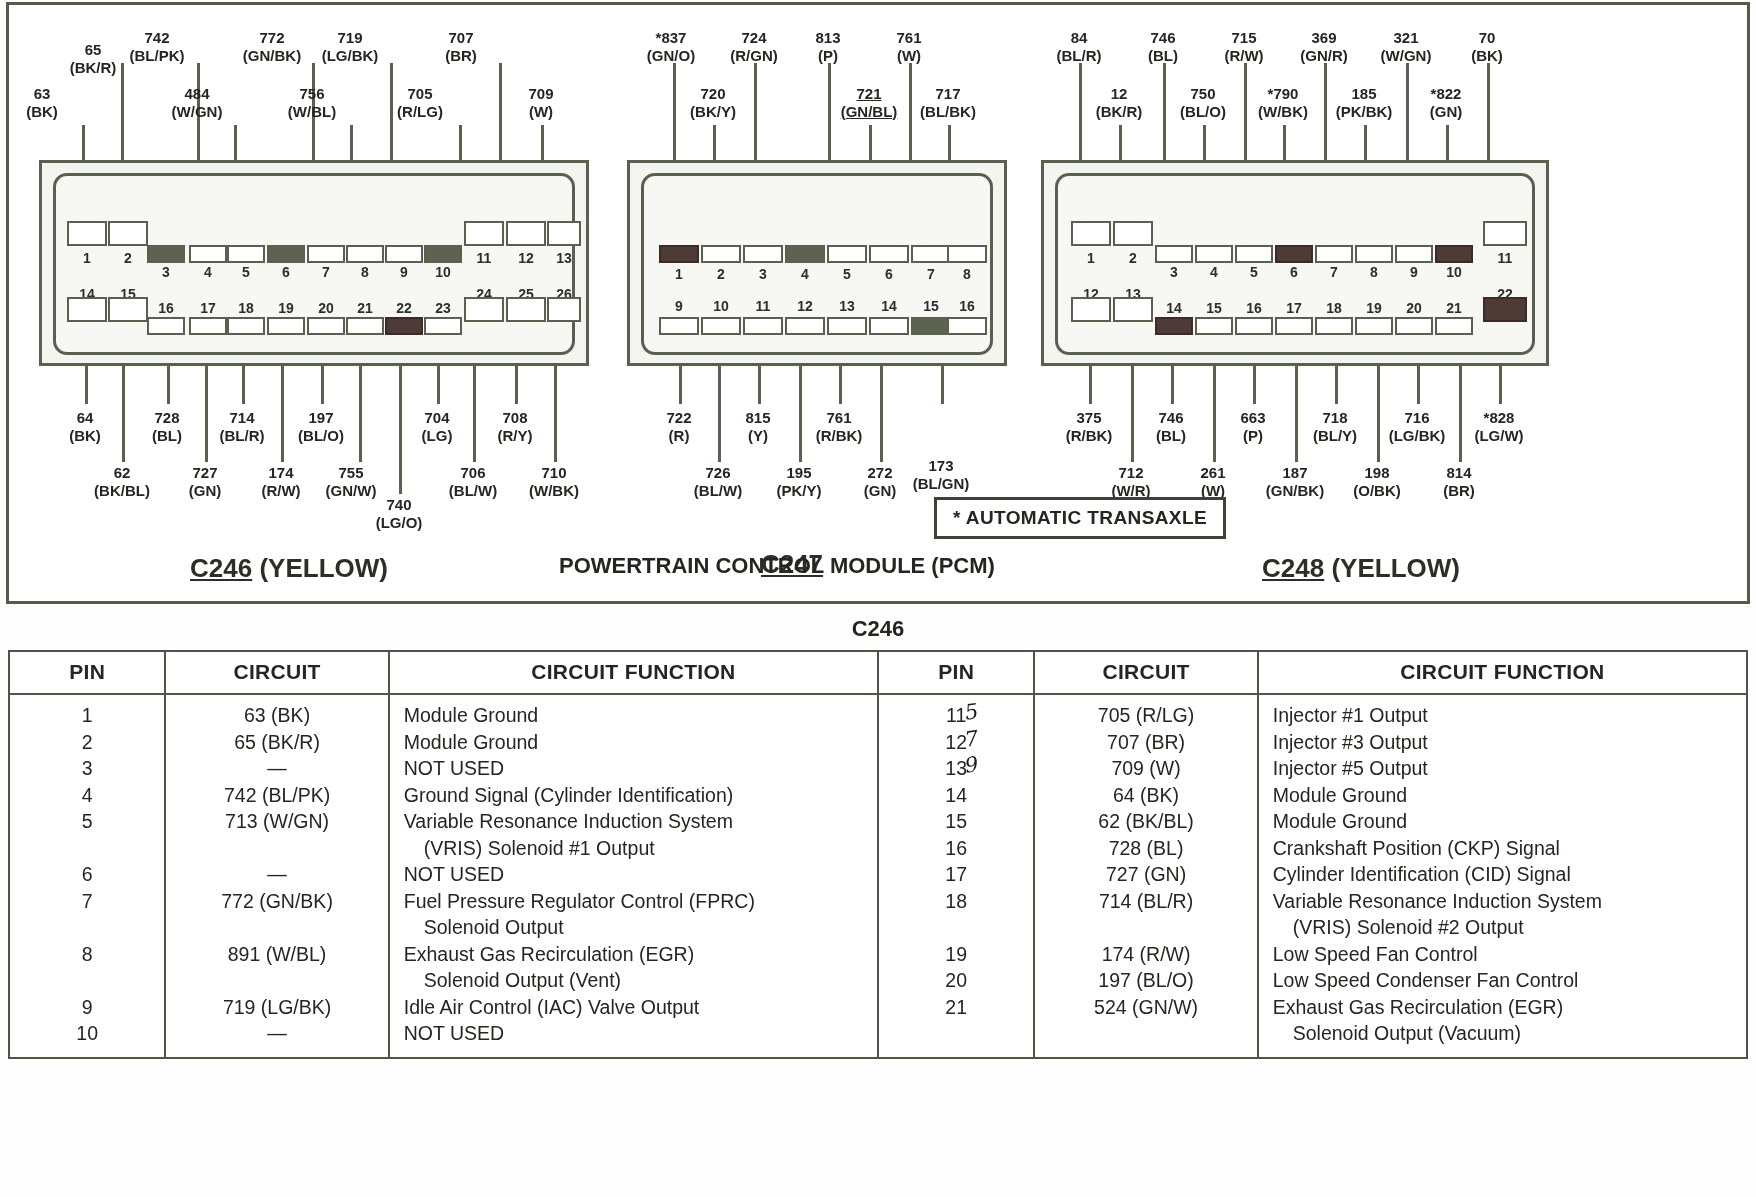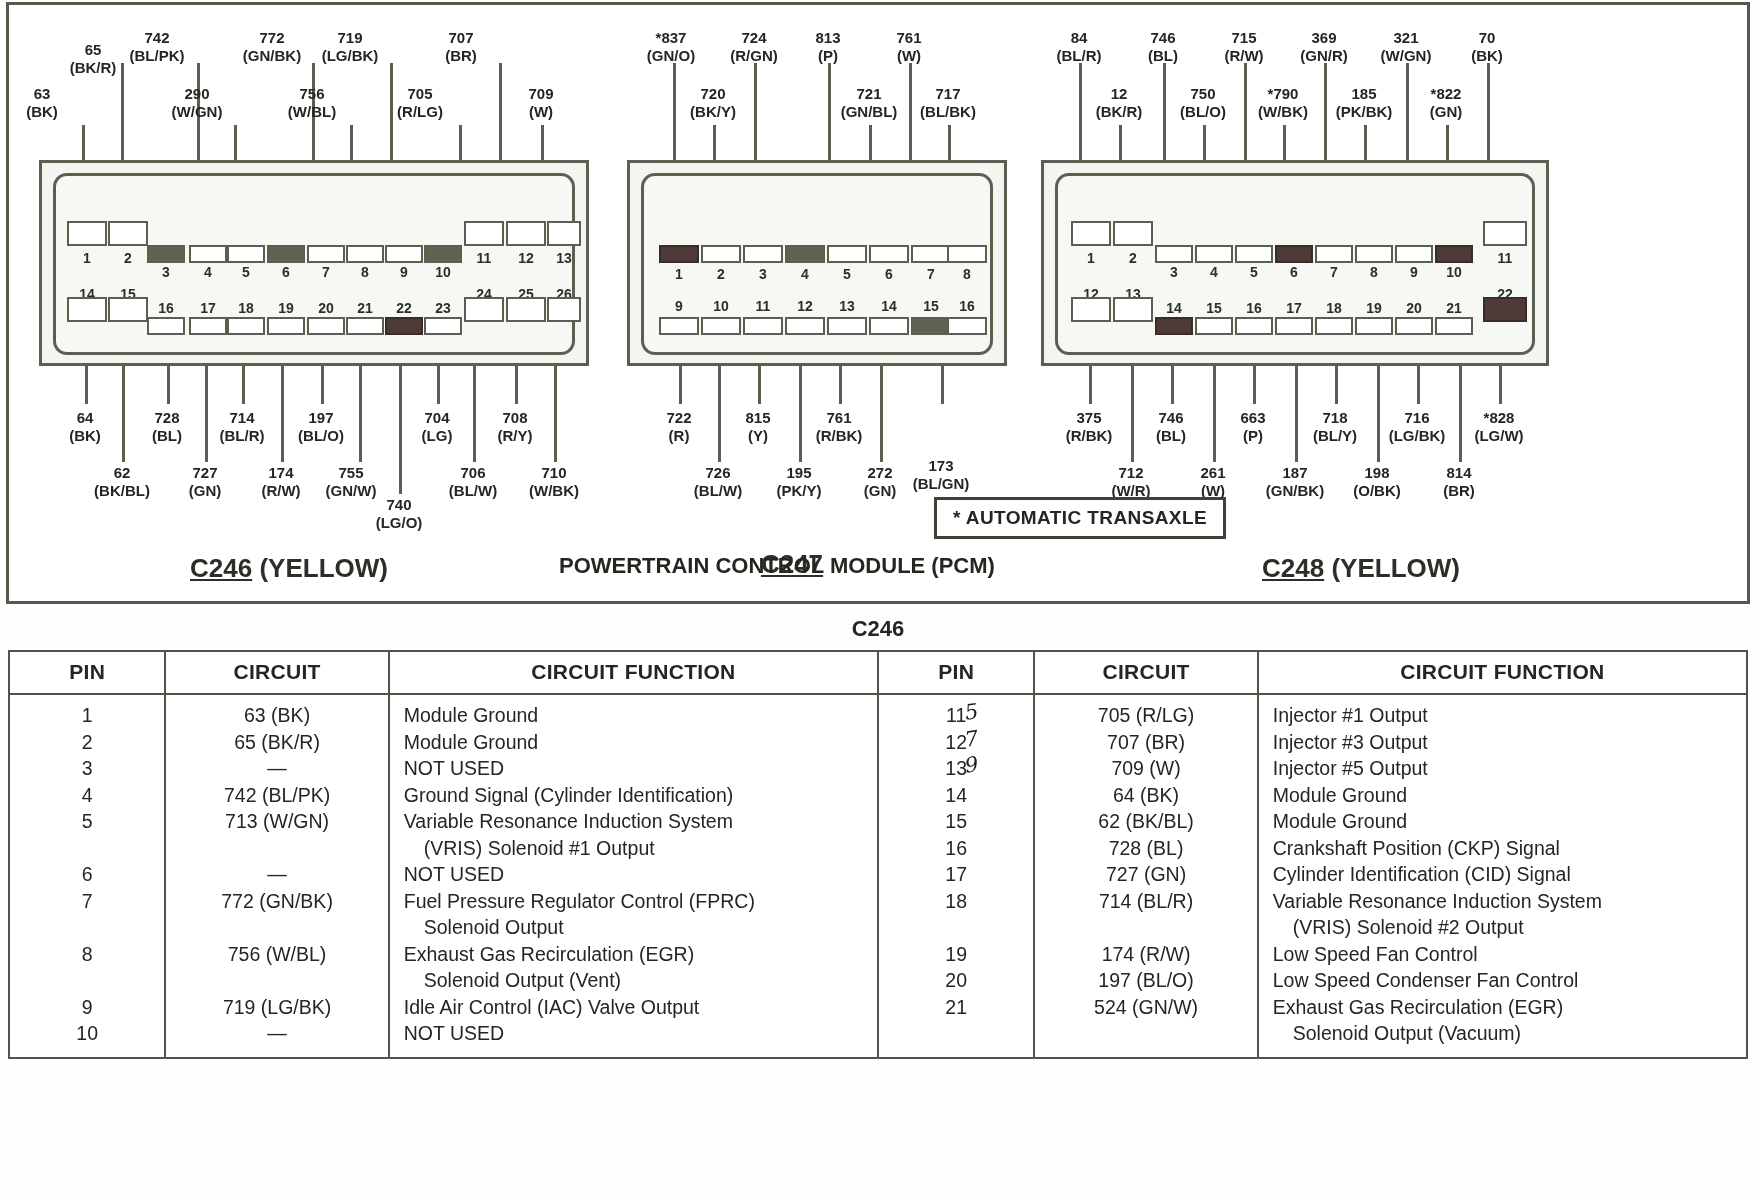--- a/index.html
+++ b/index.html
@@ -213,21 +213,21 @@
       <div class="wlabel" style="left:452px;top:24px;transform:translateX(-50%);">
         <span class="code">707</span>
         <span class="col">(BR)</span>
       </div>
 
       <div class="wlabel" style="left:33px;top:80px;transform:translateX(-50%);">
         <span class="code">63</span>
         <span class="col">(BK)</span>
       </div>
       <div class="wlabel" style="left:188px;top:80px;transform:translateX(-50%);">
-        <span class="code">290</span>
+        <span class="code">484</span>
         <span class="col">(W/GN)</span>
       </div>
       <div class="wlabel" style="left:303px;top:80px;transform:translateX(-50%);">
         <span class="code">756</span>
         <span class="col">(W/BL)</span>
       </div>
       <div class="wlabel" style="left:411px;top:80px;transform:translateX(-50%);">
         <span class="code">705</span>
         <span class="col">(R/LG)</span>
       </div>
@@ -393,21 +393,21 @@
       </div>
       <div class="wlabel" style="left:292px;top:24px;transform:translateX(-50%);">
         <span class="code">761</span>
         <span class="col">(W)</span>
       </div>
 
       <div class="wlabel" style="left:96px;top:80px;transform:translateX(-50%);">
         <span class="code">720</span>
         <span class="col">(BK/Y)</span>
       </div>
-      <div class="wlabel" style="left:252px;top:80px;transform:translateX(-50%);">
+      <div class="wlabel" style="left:252px;top:80px;transform:translateX(-50%);text-decoration:underline;">
         <span class="code">721</span>
         <span class="col">(GN/BL)</span>
       </div>
       <div class="wlabel" style="left:331px;top:80px;transform:translateX(-50%);">
         <span class="code">717</span>
         <span class="col">(BL/BK)</span>
       </div>
 
       <div class="conn-shell" style="left:10px;top:155px;width:380px;height:206px;"></div>
       <div class="conn-inner" style="left:24px;top:168px;width:352px;height:182px;"></div>
@@ -708,21 +708,21 @@
               <ul class="rowlist" id="left-circuits">
                 <li class="c-circ">63 (BK)</li>
                 <li class="c-circ">65 (BK/R)</li>
                 <li class="c-circ">—</li>
                 <li class="c-circ">742 (BL/PK)</li>
                 <li class="c-circ">713 (W/GN)</li>
                 <li class="c-circ blank">.</li>
                 <li class="c-circ">—</li>
                 <li class="c-circ">772 (GN/BK)</li>
                 <li class="c-circ blank">.</li>
-                <li class="c-circ">756 (W/BL)</li>
+                <li class="c-circ">891 (W/BL)</li>
                 <li class="c-circ blank">.</li>
                 <li class="c-circ">719 (LG/BK)</li>
                 <li class="c-circ">—</li>
               </ul>
             </div>
           </td>
         <td>
             <div class="cellpad">
               <ul class="rowlist" id="left-funcs">
                 <li class="c-fn">Module Ground</li>

